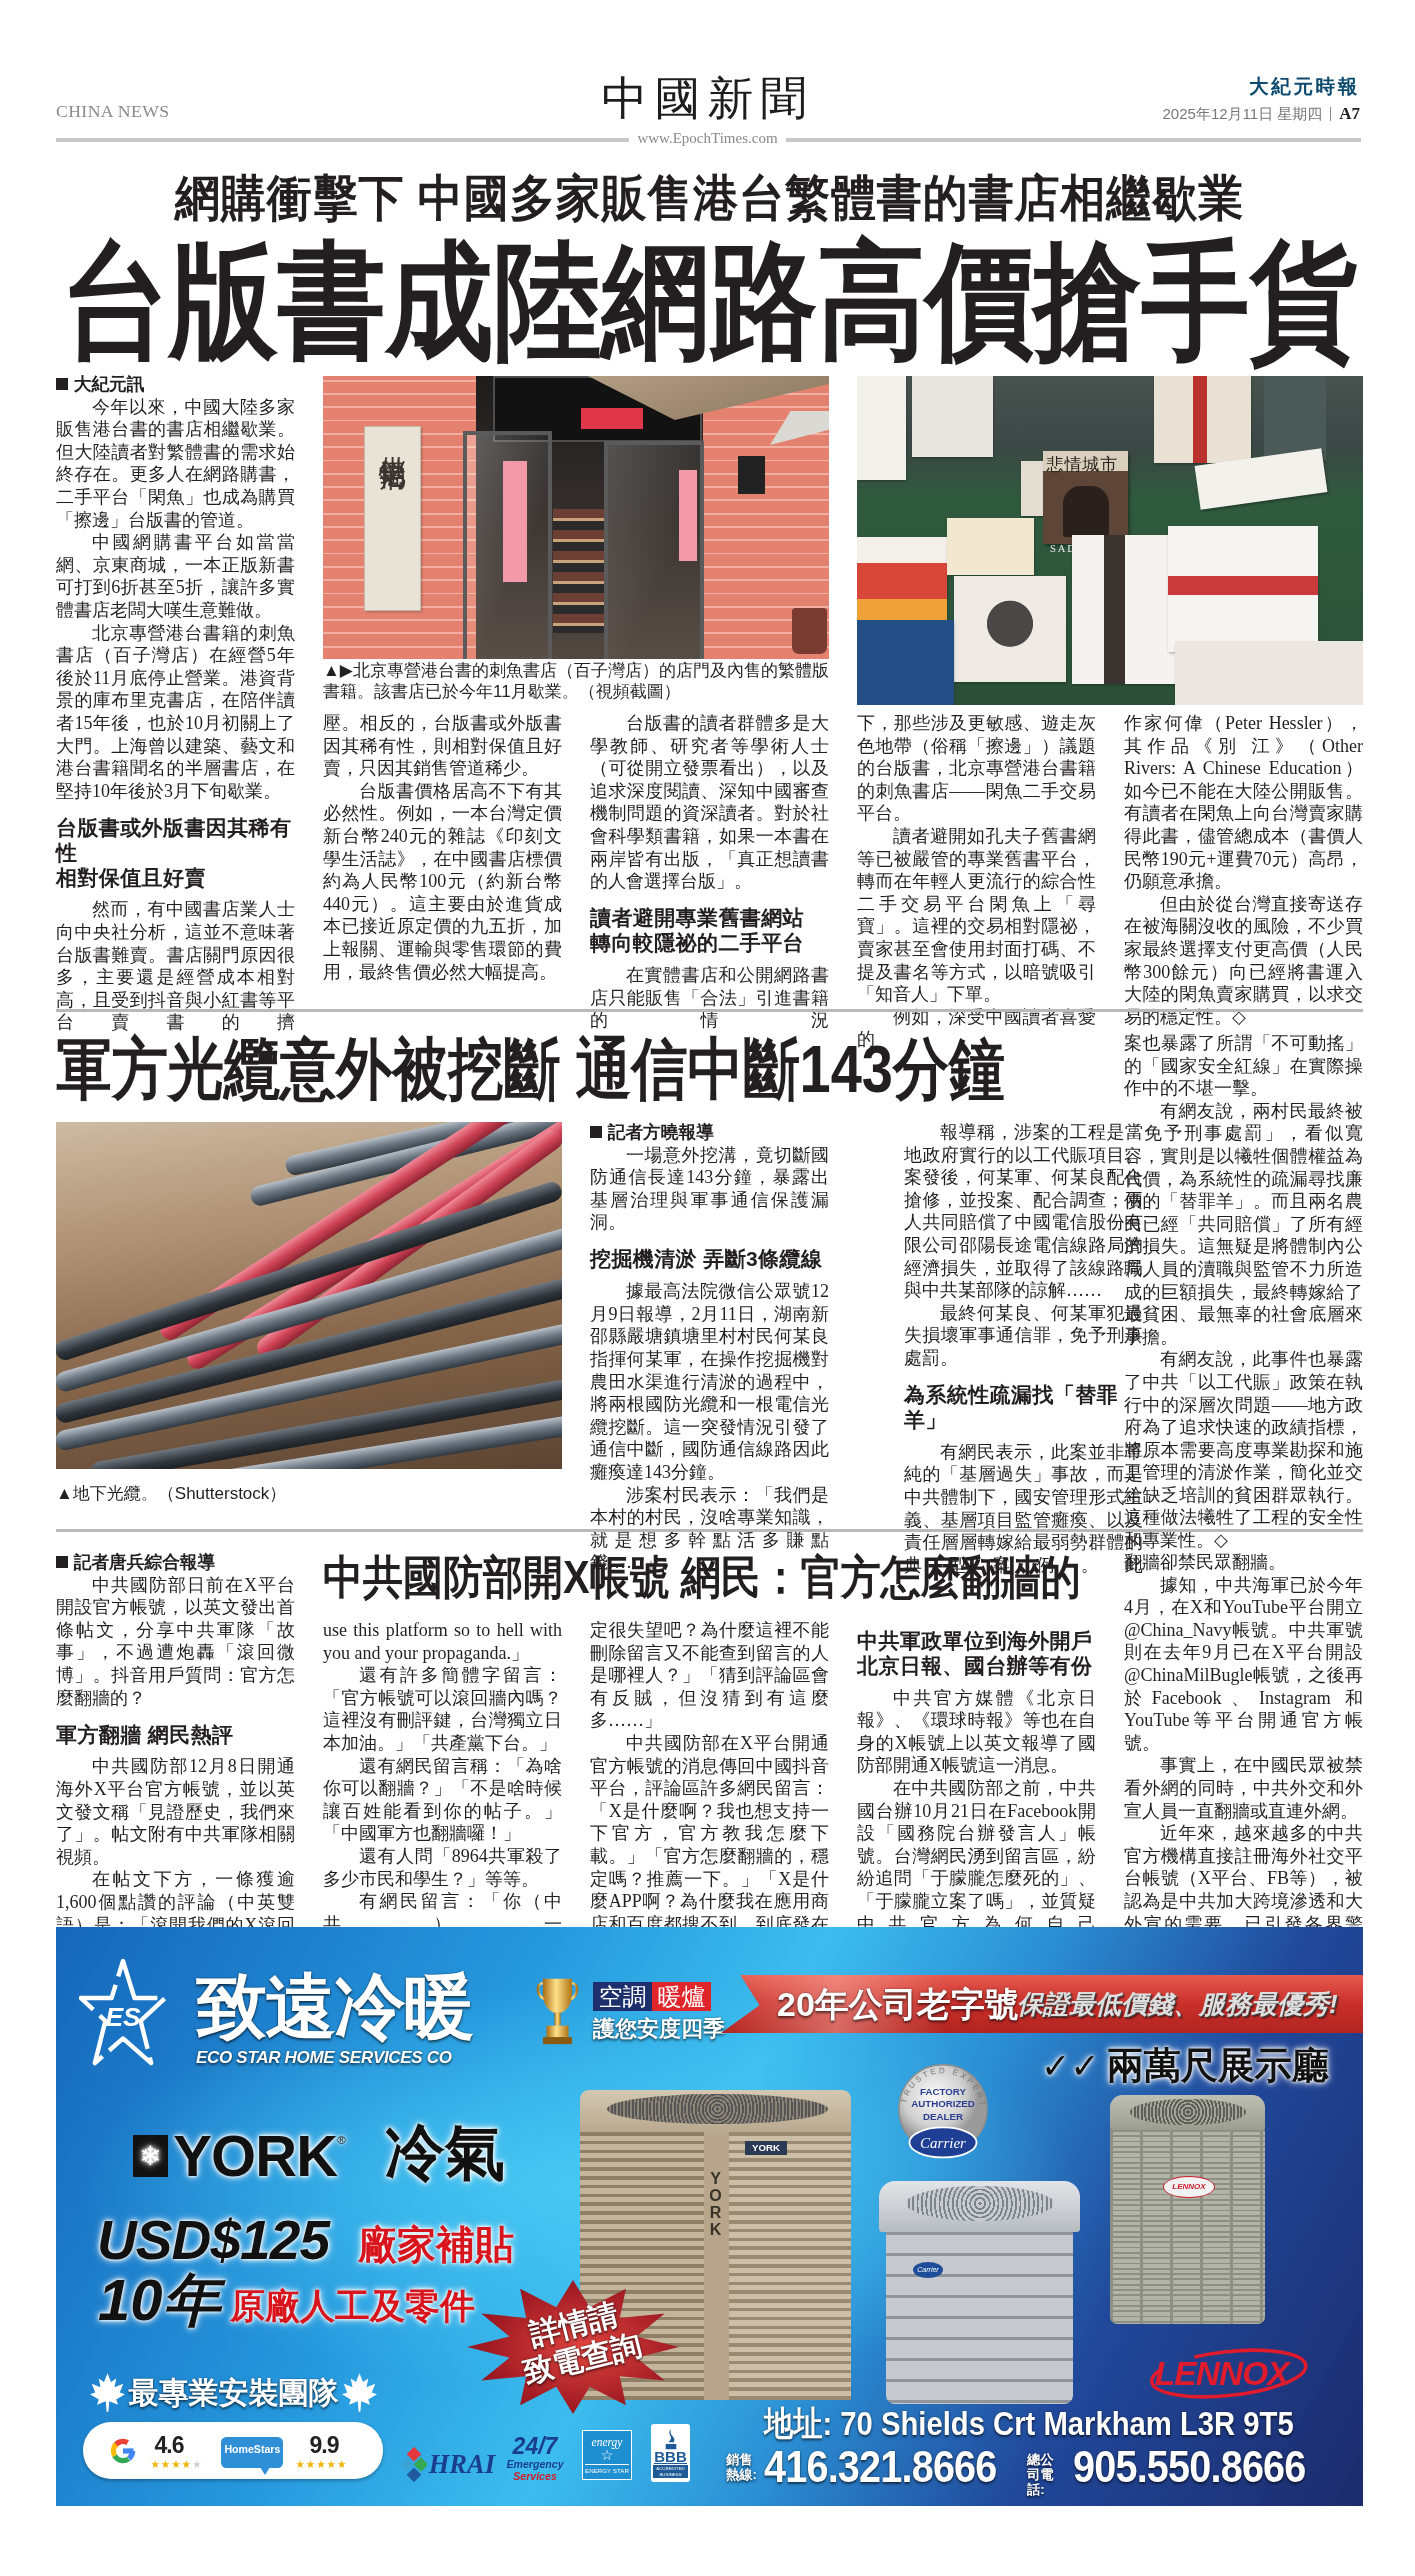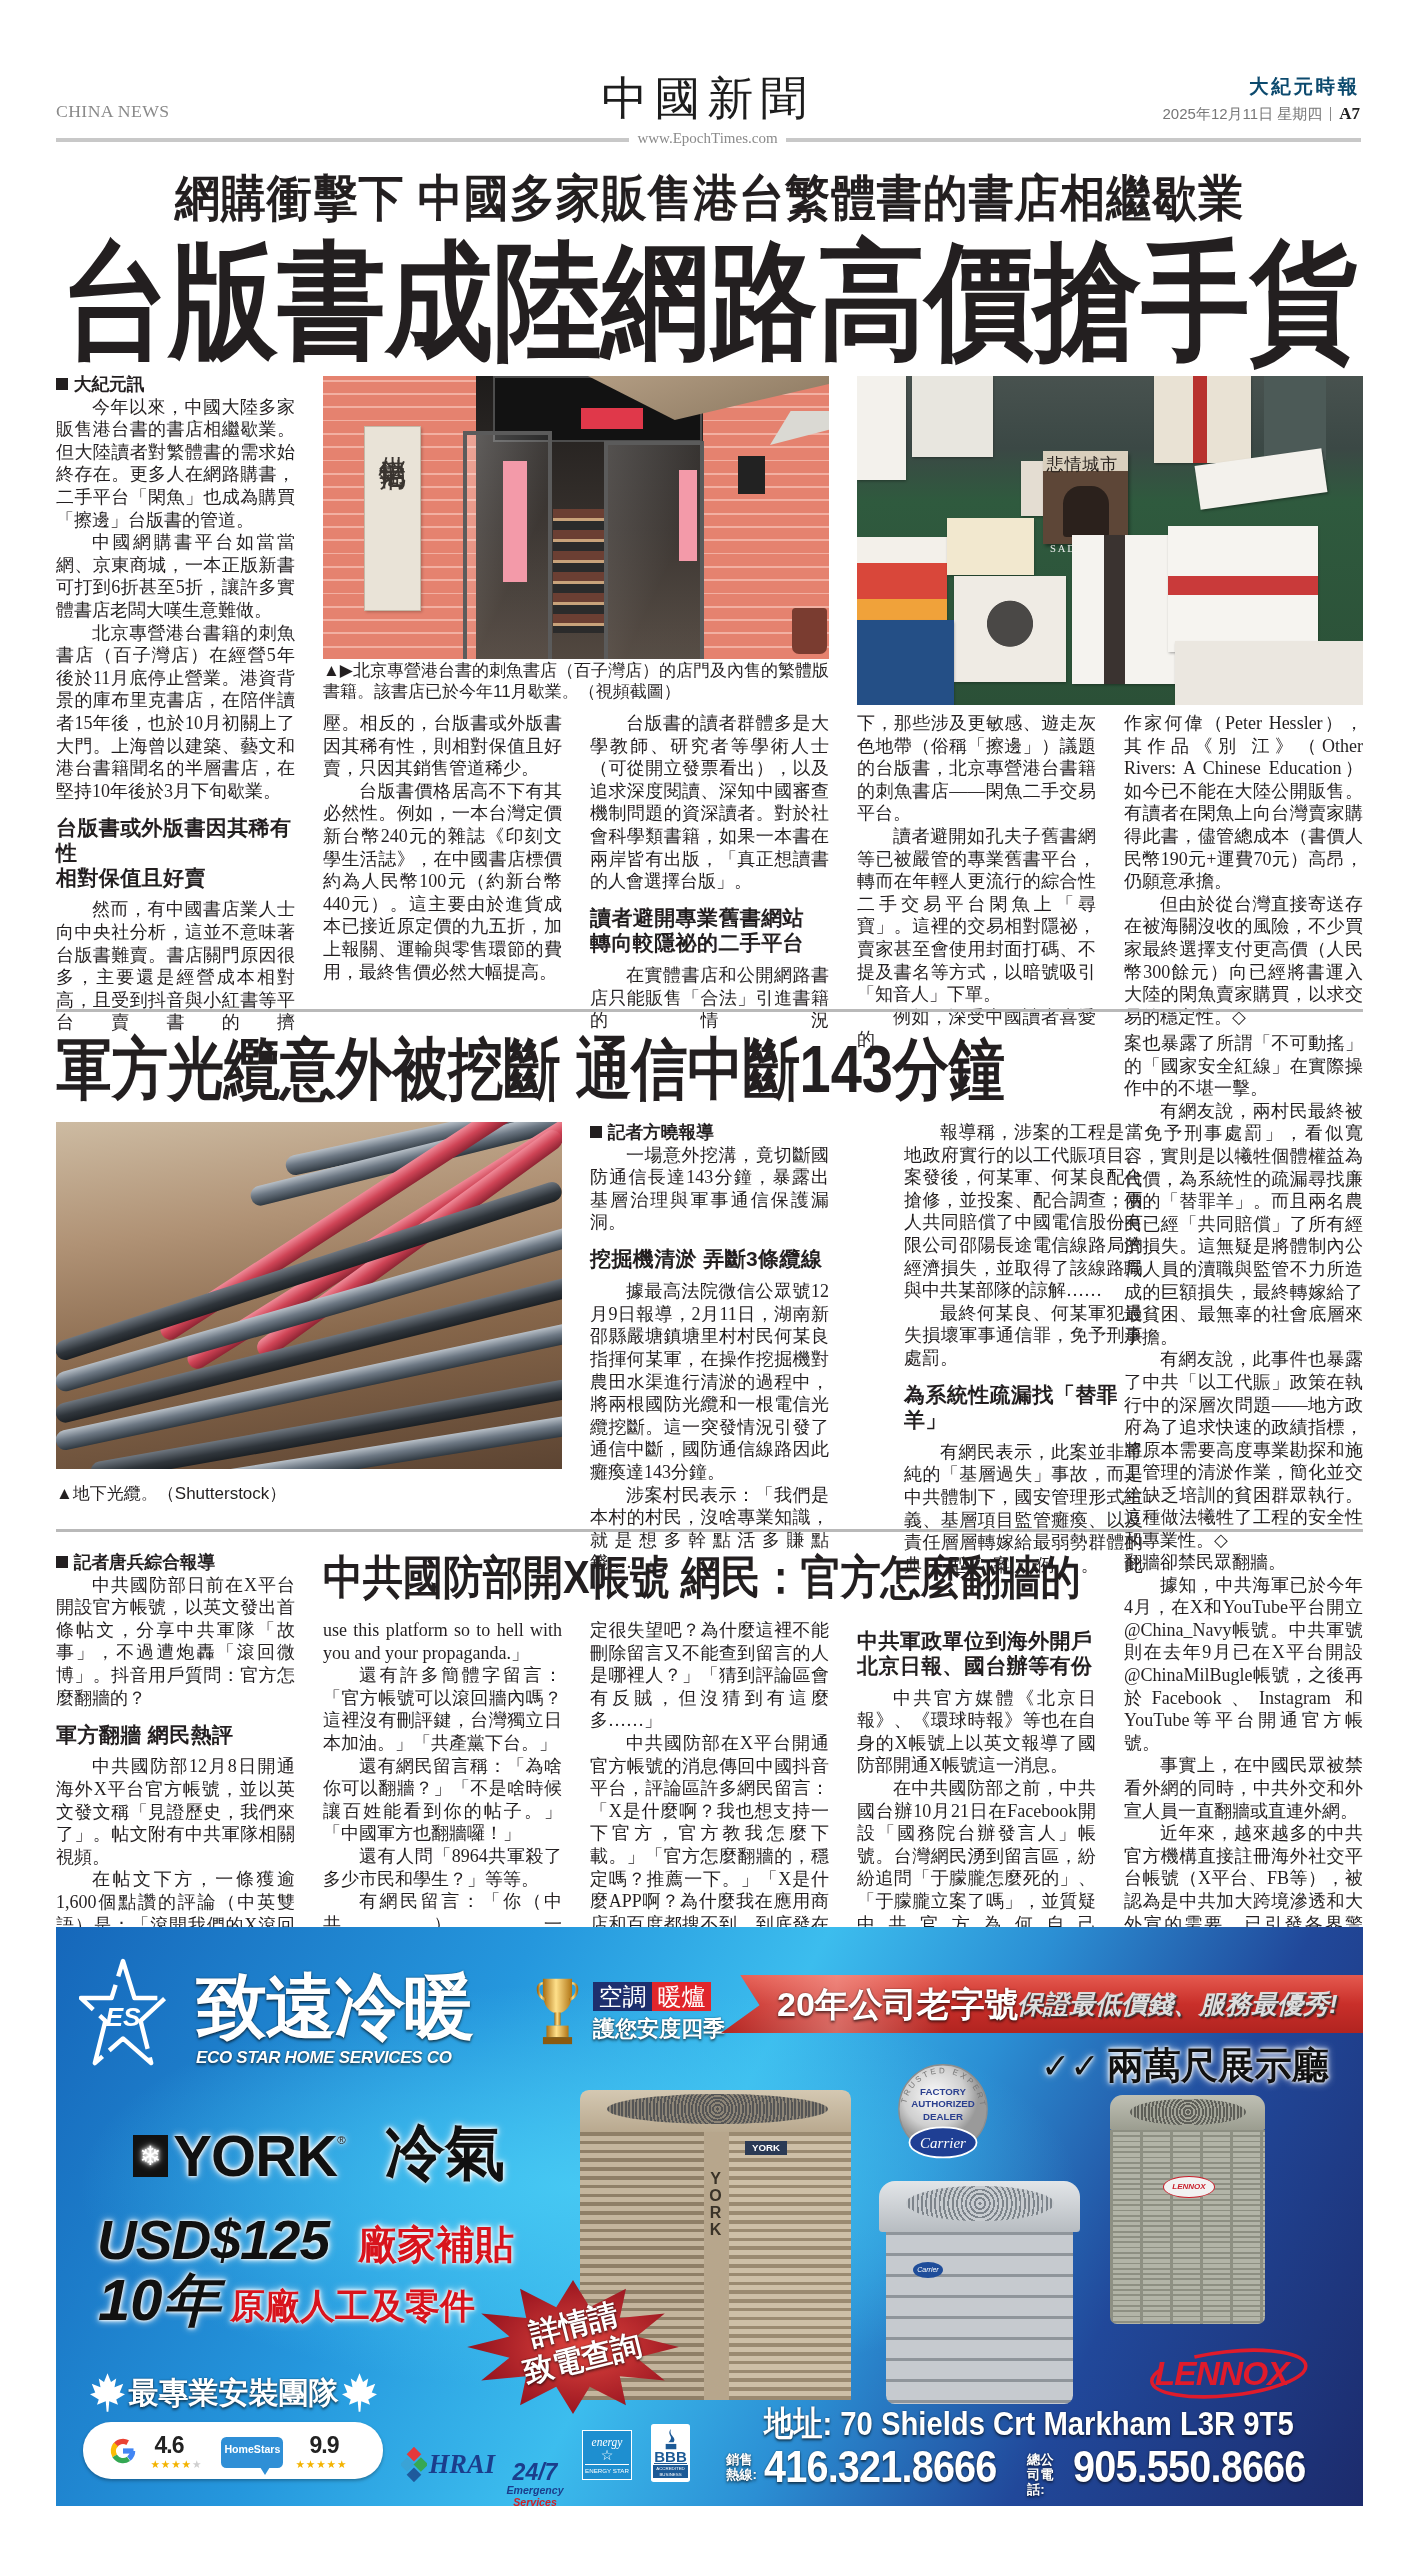--- a/index.html
+++ b/index.html
@@ -408,21 +408,21 @@
 
   <div class="abs cert" style="left:345px;top:518px;width:94px;height:39px;flex-direction:row;">
     <svg width="26.5" height="35" viewBox="0 0 30 40">
       <rect x="9" y="2" width="12" height="12" fill="#e4393c" transform="rotate(45 15 8)"></rect>
       <rect x="1" y="14" width="12" height="12" fill="#3aa3d6" transform="rotate(45 7 20)"></rect>
       <rect x="17" y="14" width="12" height="12" fill="#36a852" transform="rotate(45 23 20)"></rect>
       <rect x="9" y="26" width="12" height="12" fill="#1f5a9c" transform="rotate(45 15 32)"></rect>
     </svg>
     <span style="font-family:'Liberation Serif',serif;font-style:italic;font-weight:700;font-size:26.5px;color:#1b3e8c;margin-left:1.8px;">HRAI</span>
   </div>
-  <div class="abs cert" style="left:450px;top:506px;width:58px;height:51px;margin-top:26px;">
+  <div class="abs cert" style="left:450px;top:506px;width:58px;height:51px;">
     <span style="font-size:23px;line-height:23px;font-weight:700;font-style:italic;color:#1b3e8c;">24/7</span>
     <span style="font-size:10.6px;line-height:12.4px;font-weight:700;font-style:italic;color:#1b3e8c;">Emergency</span>
     <span style="font-size:10.6px;line-height:12.4px;font-weight:700;font-style:italic;color:#d01f26;">Services</span>
   </div>
   <div class="abs cert" style="left:526px;top:503px;width:50px;height:50px;background:#1e8fd0;border:1.8px solid #fff;box-sizing:border-box;">
     <span style="font-family:'Liberation Serif',serif;font-style:italic;font-size:11.5px;color:#fff;">energy</span>
     <span style="font-size:14px;color:#fff;line-height:14px;">☆</span>
     <span style="font-size:6.2px;color:#fff;border-top:0.9px solid #fff;padding-top:1.8px;margin-top:1.8px;">ENERGY STAR</span>
   </div>
   <div class="abs cert" style="left:595px;top:497px;width:39px;height:58px;background:#fff;border-radius:2.7px;">

